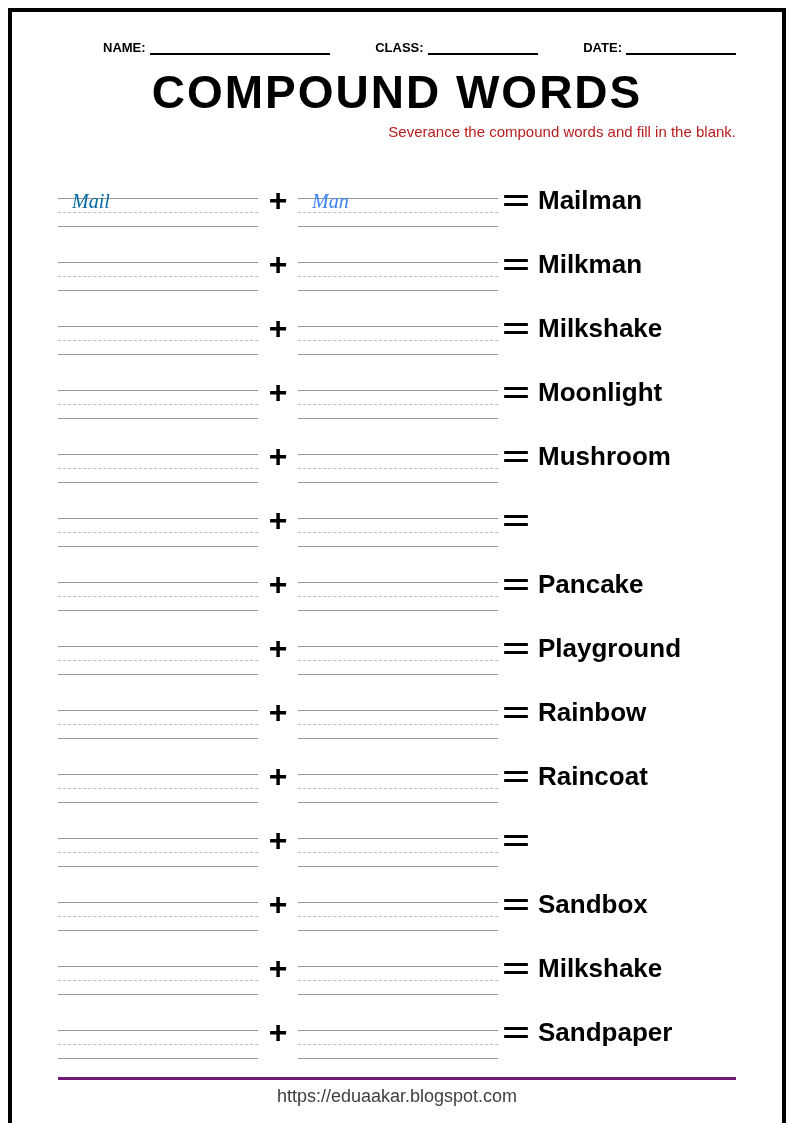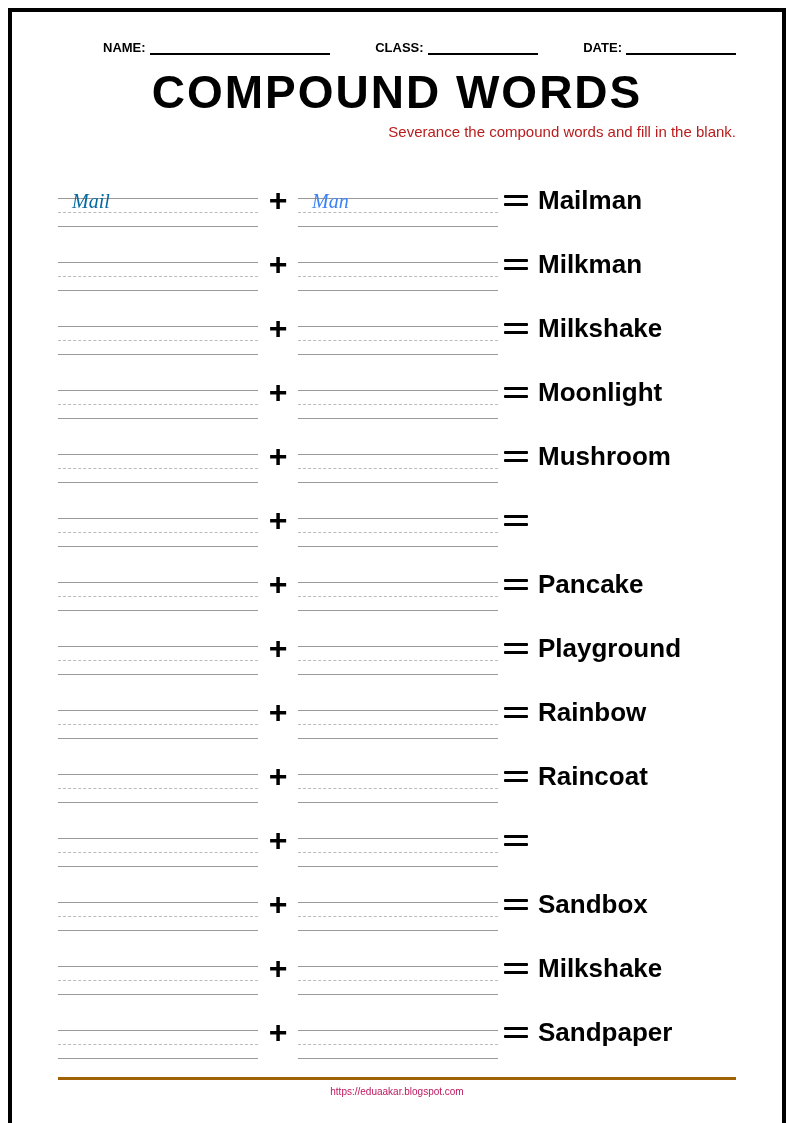--- a/index.html
+++ b/index.html
@@ -150,24 +150,24 @@
       color: #000;
       padding-left: 4px;
       padding-bottom: 4px;
       display: flex;
       align-items: flex-end;
     }
 
     .footer {
       text-align: center;
       margin-top: 10px;
-      font-size: 10px;
-      color: #be185d;
+      font-size: 18px;
+      color: #404040;
       font-family: Arial, sans-serif;
-      border-top: 3px solid #a16207;
+      border-top: 3px solid #701a75;
       padding-top: 6px;
     }
 
     .page-border {
       border: 4px solid #000;
       position: absolute;
       top: 8px;
       left: 8px;
       right: 8px;
       bottom: 8px;

